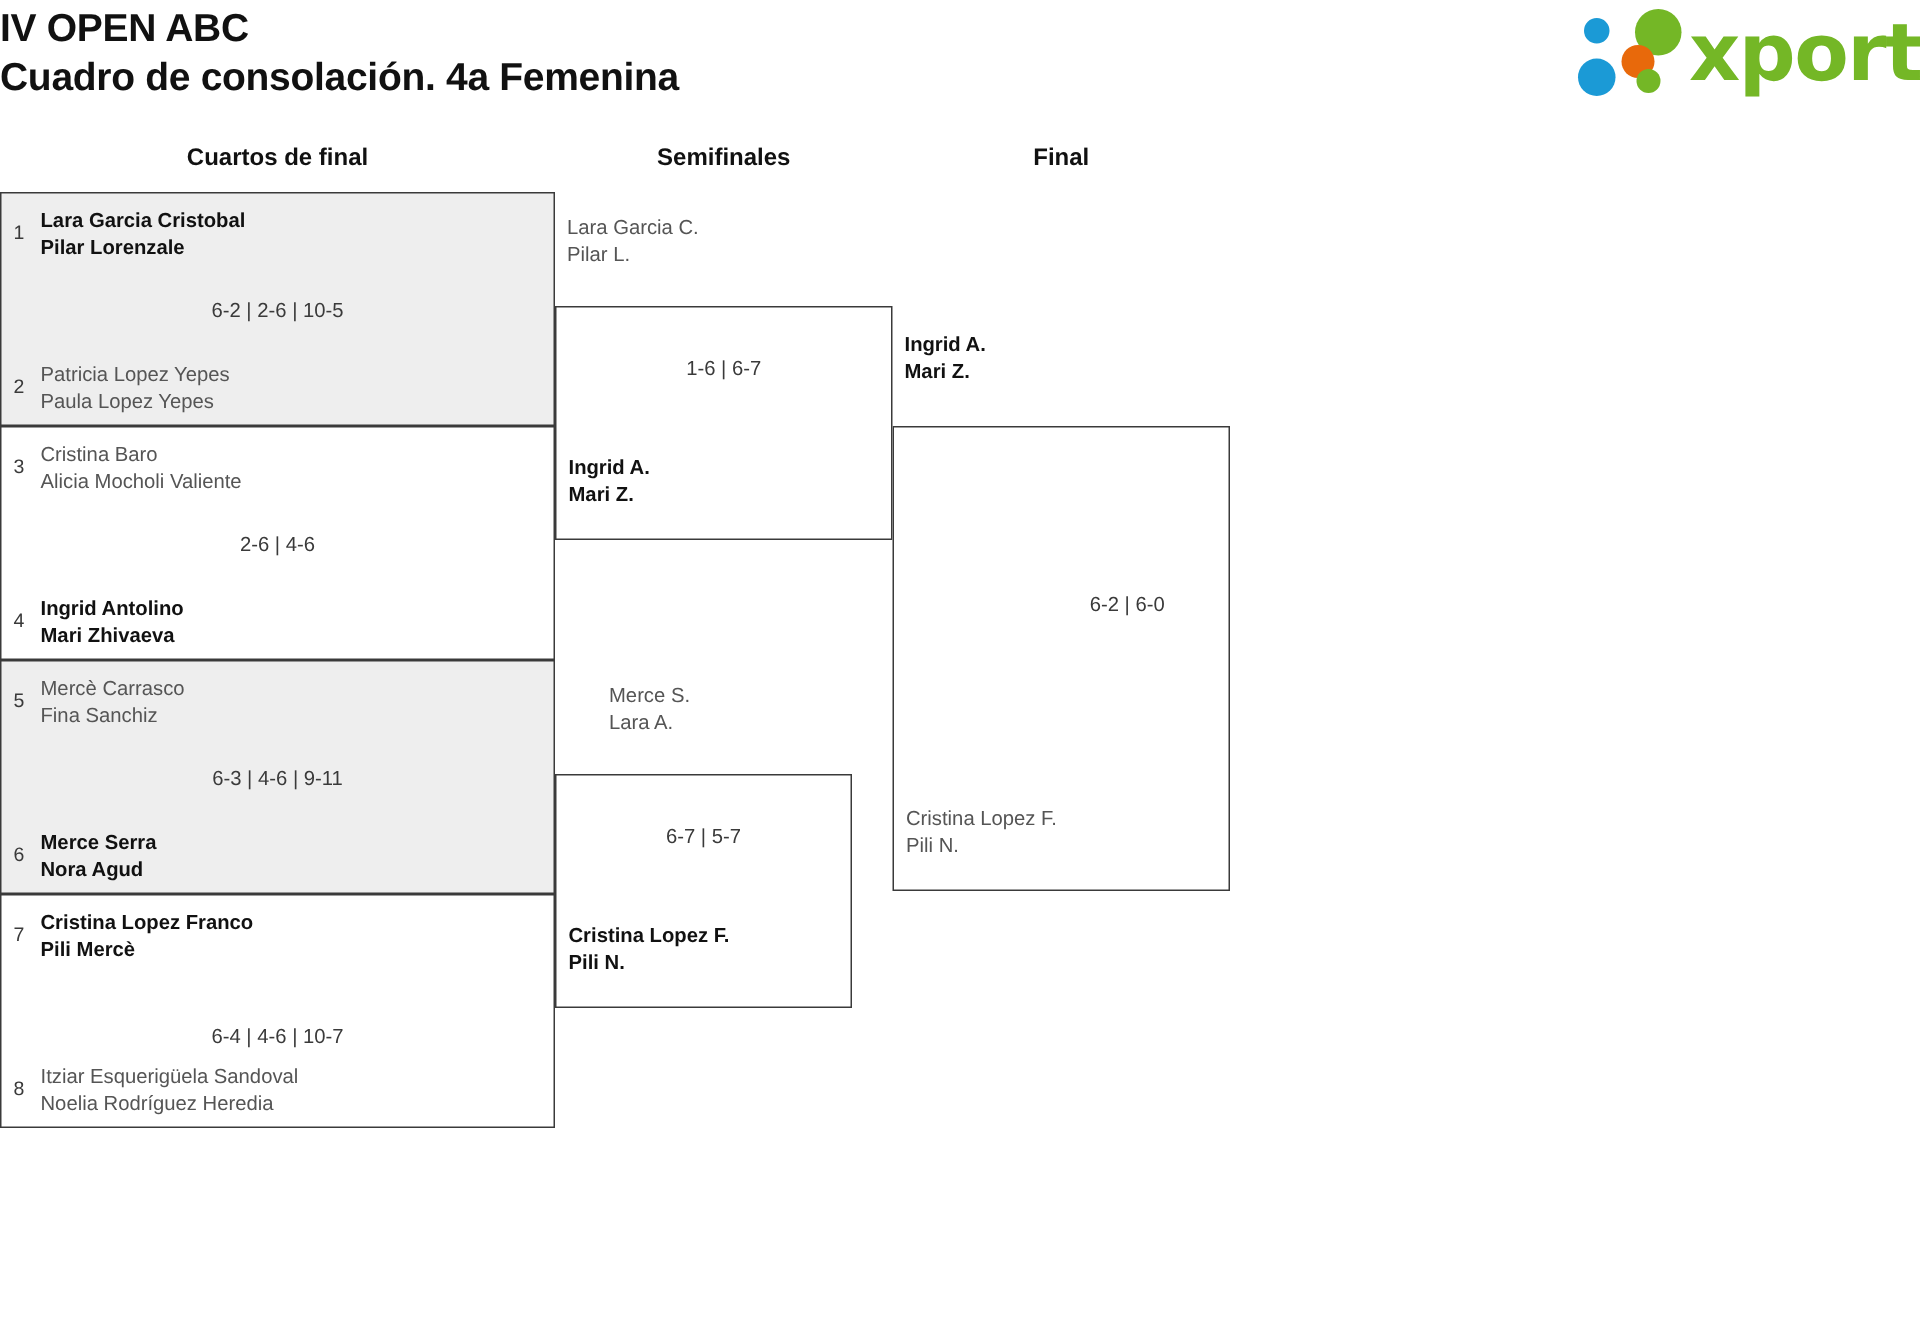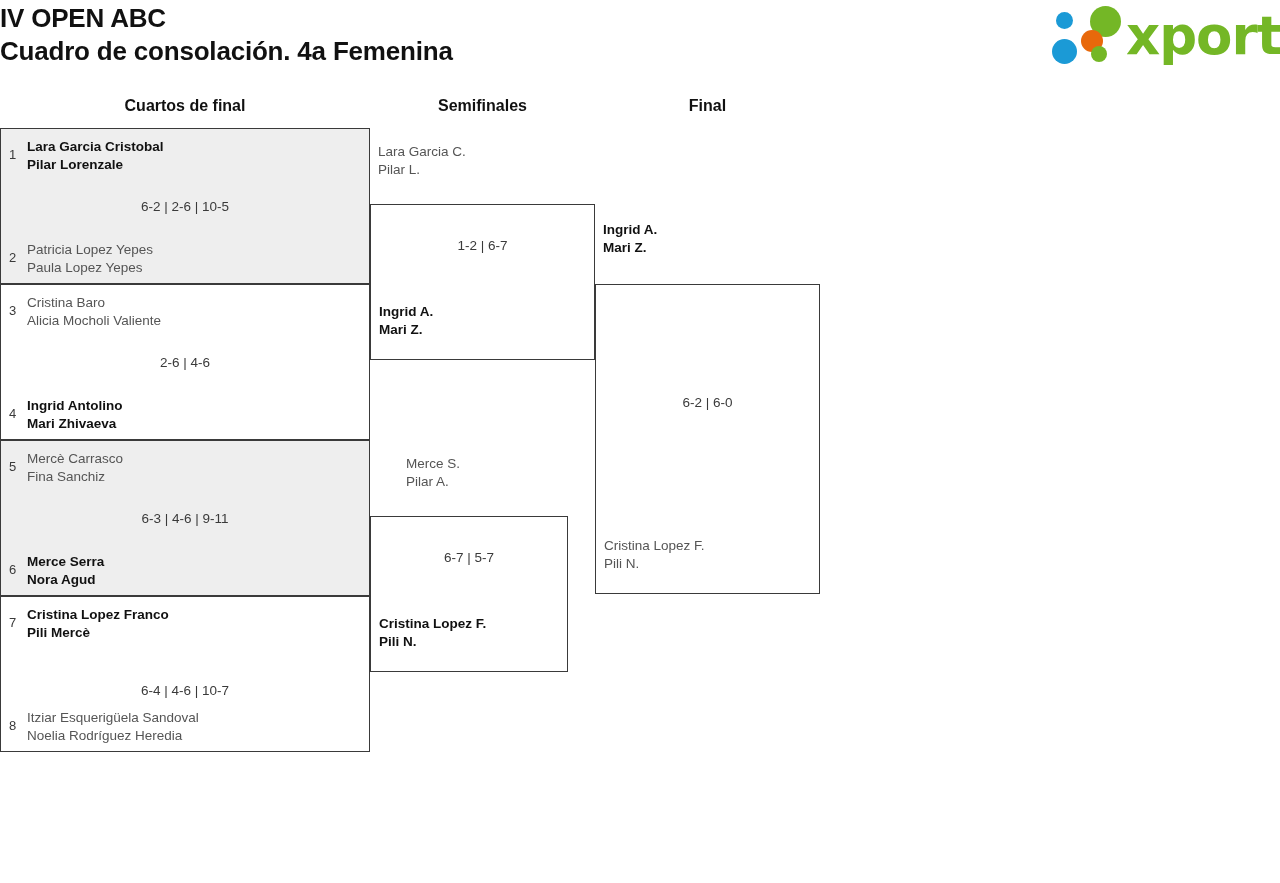--- a/index.html
+++ b/index.html
@@ -235,34 +235,34 @@
   <div class="match no-box" style="left:370px; top:140px; width:225px; height:50px;">
     <div class="team loser" style="top:2px;align-items:center;">
       <span class="names">
         <span class="n">Lara Garcia C.</span>
         <span class="n">Pilar L.</span>
       </span>
     </div>
   </div>
 
   <div class="match" style="left:370px; top:204px; width:225px; height:156px;">
-    <div class="score" style="top:33px;">1-2 | 6-7</div>
+    <div class="score" style="top:33px;">1-6 | 6-7</div>
     <div class="team winner" style="top:97px;">
       <span class="names">
         <span class="n">Ingrid A.</span>
         <span class="n">Mari Z.</span>
       </span>
     </div>
   </div>
 
   <div class="match no-box" style="left:370px; top:452px; width:225px; height:50px;margin-left:28px;">
     <div class="team loser" style="top:2px;">
       <span class="names">
         <span class="n">Merce S.</span>
-        <span class="n">Pilar A.</span>
+        <span class="n">Lara A.</span>
       </span>
     </div>
   </div>
 
   <div class="match" style="left:370px; top:516px; width:198px; height:156px;">
     <div class="score" style="top:33px;">6-7 | 5-7</div>
     <div class="team winner" style="top:97px;">
       <span class="names">
         <span class="n">Cristina Lopez F.</span>
         <span class="n">Pili N.</span>
@@ -272,21 +272,21 @@
 
   <div class="match no-box" style="left:595px; top:218px; width:225px; height:50px;">
     <div class="team winner" style="top:2px;">
       <span class="names">
         <span class="n">Ingrid A.</span>
         <span class="n">Mari Z.</span>
       </span>
     </div>
   </div>
 
-  <div class="match" style="left:595px; top:284px; width:225px; height:310px;">
+  <div class="match" style="left:595px; top:284px; width:225px; height:310px;padding-left:44px;">
     <div class="score" style="top:110px;">6-2 | 6-0</div>
     <div class="team loser" style="top:251px;">
       <span class="names">
         <span class="n">Cristina Lopez F.</span>
         <span class="n">Pili N.</span>
       </span>
     </div>
   </div>
 
 </div>

